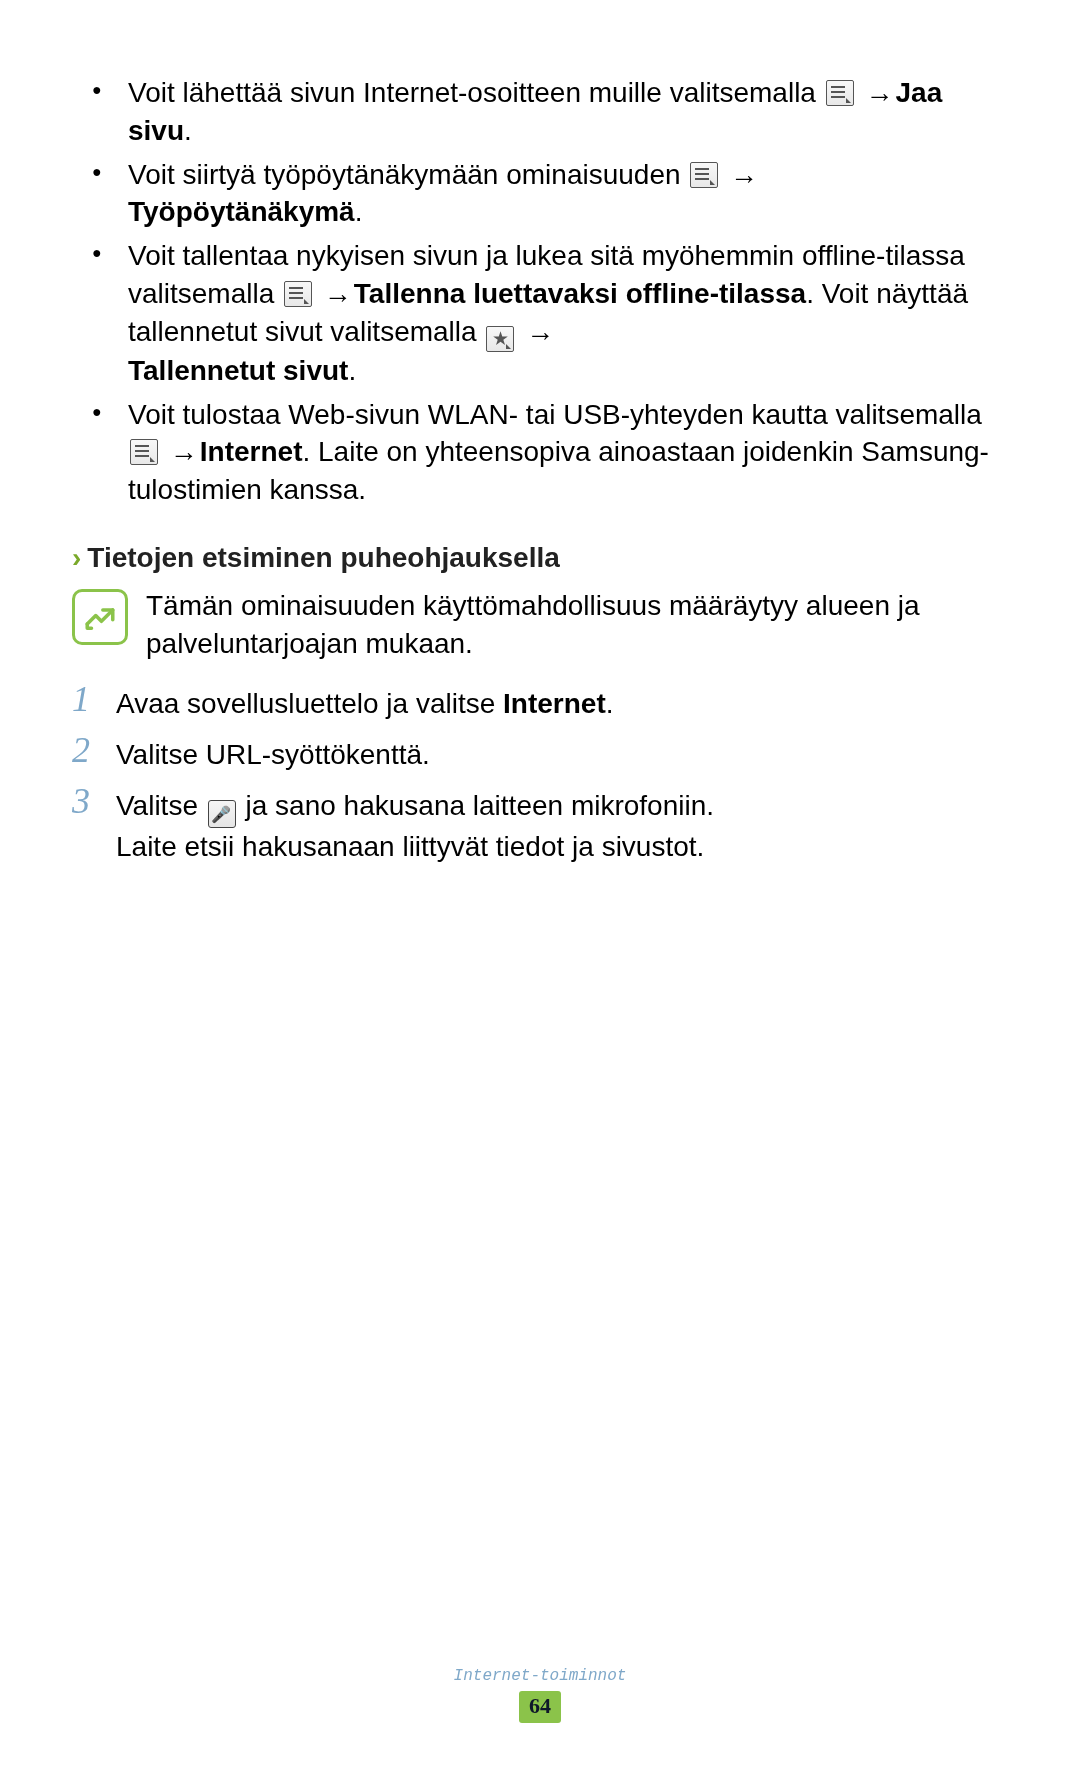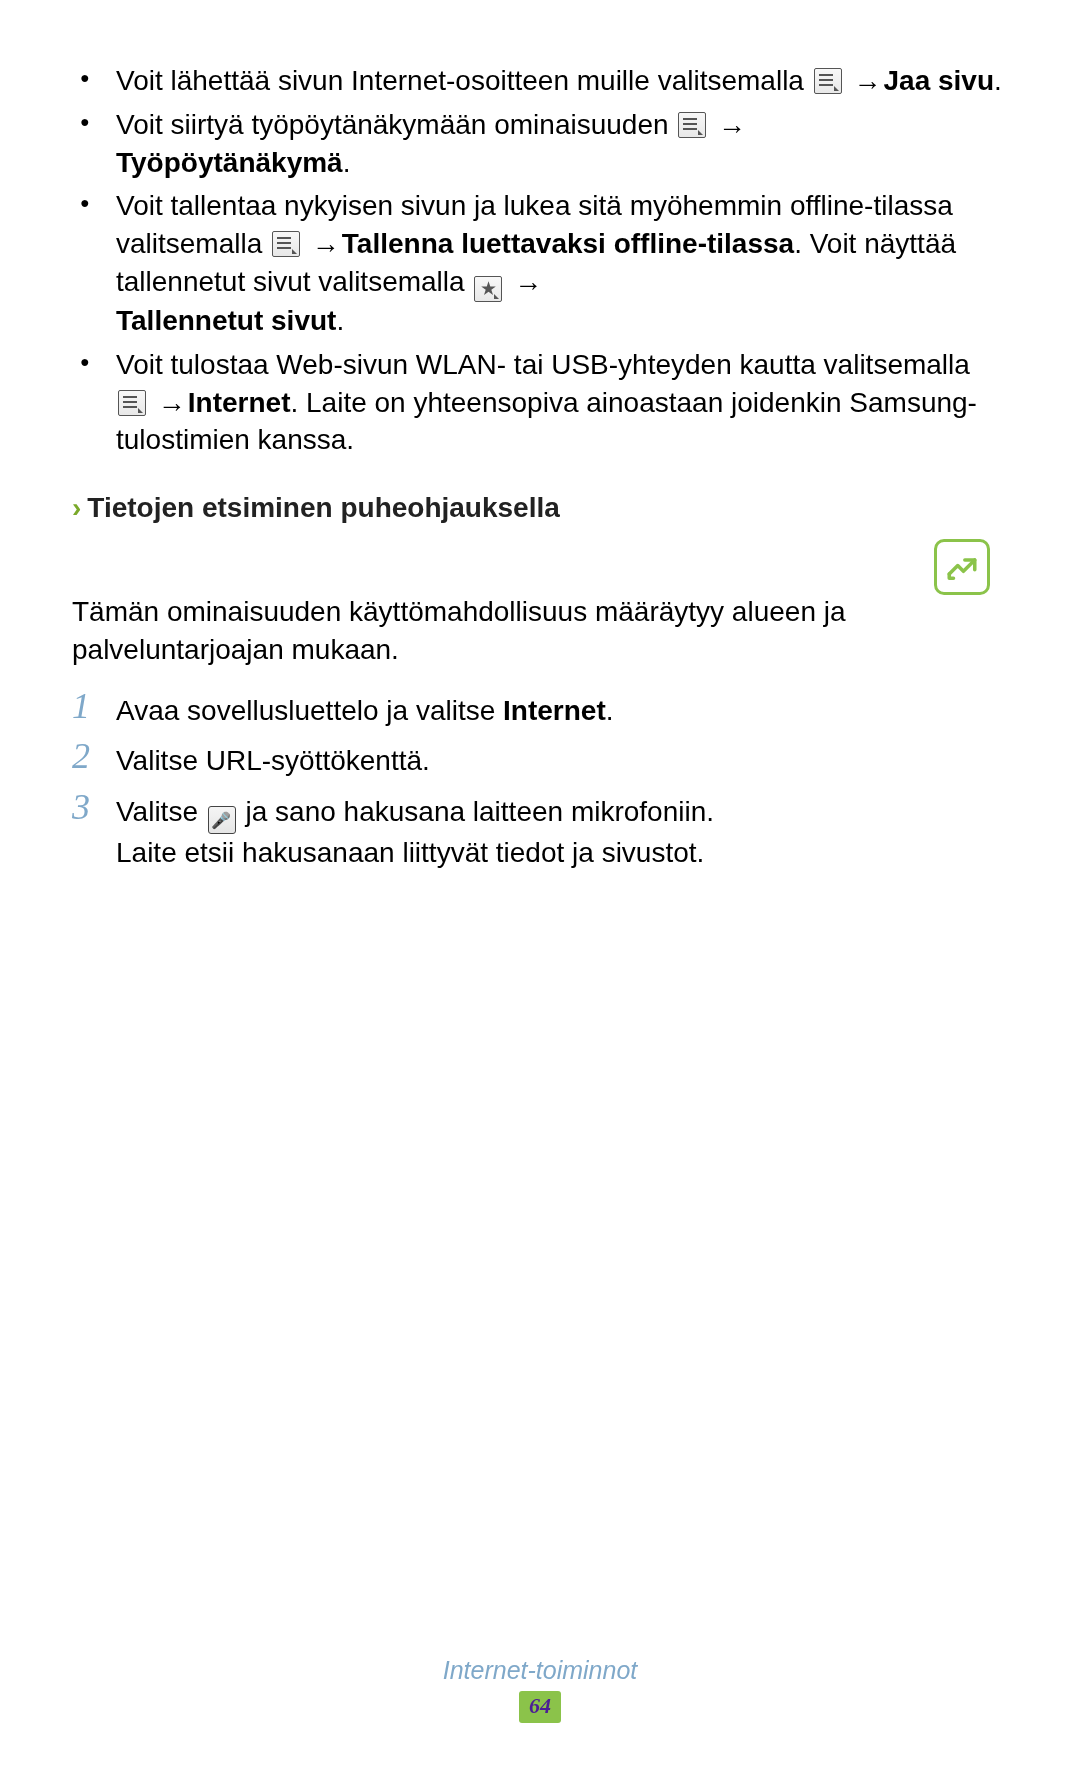--- a/index.html
+++ b/index.html
@@ -14,21 +14,21 @@
   }
   .page {
     box-sizing: border-box;
     padding: 58px 72px 0 72px;
     font-size: 28px;
     line-height: 1.35;
   }
   ul.b {
     list-style: none;
     padding: 0;
-    margin: 4px;
+    margin: 16px;
   }
   ul.b > li {
     position: relative;
     padding-left: 40px;
     margin-bottom: 6px;
   }
   ul.b > li::before {
     content: "●";
     position: absolute;
     left: 4px;
@@ -90,23 +90,22 @@
     font-weight: 700;
     color: #222;
   }
   h2.sub .chev {
     color: #7aa92a;
     font-weight: 700;
     margin-right: 6px;
   }
   .note-row {
     display: flex;
-    align-items: flex-end;
+    align-items: flex-start;
     margin: 6px 0 18px 0;
-    flex-direction: column;
   }
   .note-icon {
     width: 50px; height: 50px;
     border: 3px solid #8bc34a;
     border-radius: 10px;
     margin-right: 18px;
     flex: none;
     display:flex; align-items:center; justify-content:center;
     color:#8bc34a; font-size:36px; font-weight:bold;
     transform: translateY(2px);
@@ -133,30 +132,29 @@
   .step .txt { flex:1; padding-top:5px; }
   .footer {
     position:absolute;
     bottom: 48px;
     left:0; right:0;
     text-align:center;
   }
   .footer .t {
     color:#7fa8c9;
     font-style:italic;
-    font-family: Liberation Sans, sans-serif;
-    font-size: 25px;
+    font-family: Liberation Mono, monospace;
+    font-size: 16px;
   }
   .footer .pn {
     margin-top: 6px;
     display:inline-block;
     background:#8bc34a;
-    color:#4c1d95;
+    color:#0f172a;
     font-weight:700;
-    font-style:italic;
     font-family: Georgia, serif;
     font-size:22px;
     padding: 2px 10px 4px 10px;
     border-radius: 3px;
   }
 </style>
 </head>
 <body>
 
 <div class="page">

